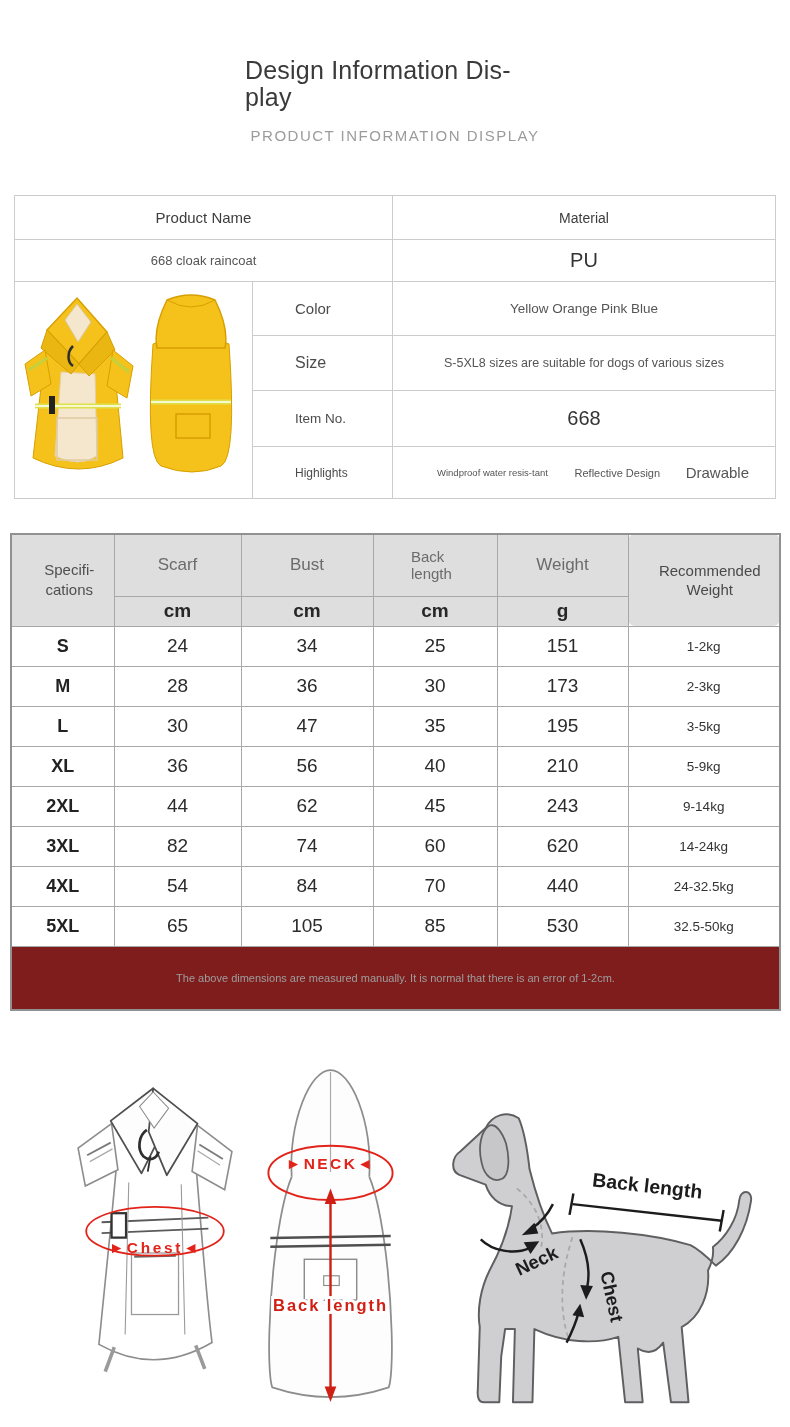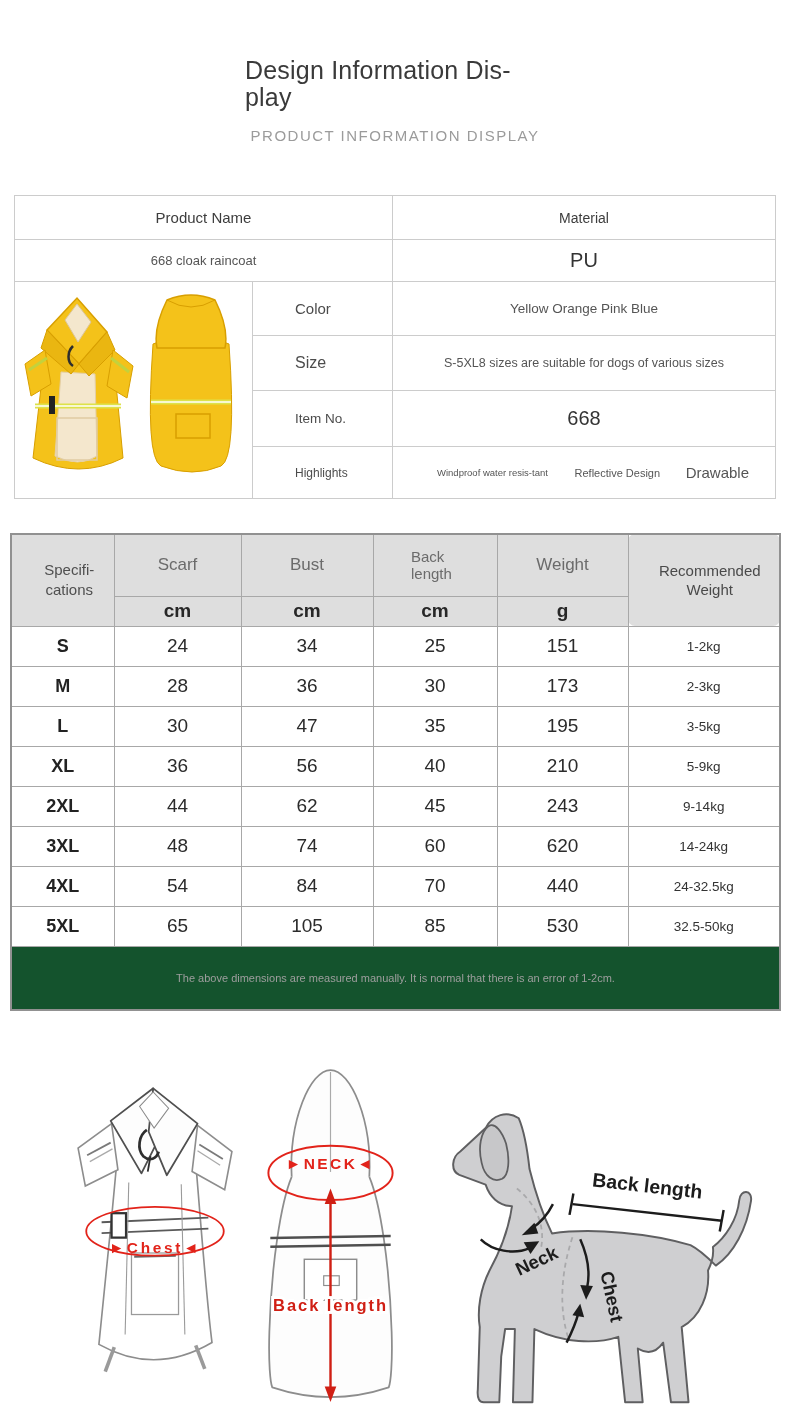--- a/index.html
+++ b/index.html
@@ -77,21 +77,21 @@
   .th-back span { display:inline-block; width:48px; text-align:left; }
   .th-rec  {
     text-align:left; padding-left:12px; font-size:15px; color:#4a4a4a;
     line-height:19px;
     border-radius:7px;
   }
   .th-rec span { display:inline-block; width:110px; }
   .d-row td { height:40px; font-size:19px; color:#2b2b2b; }
   .d-row td.sz { font-size:18px; font-weight:700; color:#222; }
   .d-row td.rec { font-size:13.5px; color:#333; }
-  .note-row td { height:64px; font-size:11px; color:#9e9e9e; background:#14532d; }
+  .note-row td { height:64px; font-size:11px; color:#9e9e9e; background:#7f1d1d; }
 
   
   .diagrams { position:absolute; left:0; top:1045px; width:790px; height:382px; }
   .fig { position:absolute; }
   .fig-front { left:60px;  top:14px; }
   .fig-back  { left:248px; top:10px; }
   .fig-dog   { left:424px; top:46px; }
   svg text { font-family:"Liberation Sans", sans-serif; }
 </style>
 </head>
@@ -220,21 +220,21 @@
   <tr class="d-row">
     <td class="sz">2XL</td>
     <td>44</td>
     <td>62</td>
     <td>45</td>
     <td>243</td>
     <td class="rec">9-14kg</td>
   </tr>
   <tr class="d-row">
     <td class="sz">3XL</td>
-    <td>48</td>
+    <td>82</td>
     <td>74</td>
     <td>60</td>
     <td>620</td>
     <td class="rec">14-24kg</td>
   </tr>
   <tr class="d-row">
     <td class="sz">4XL</td>
     <td>54</td>
     <td>84</td>
     <td>70</td>

